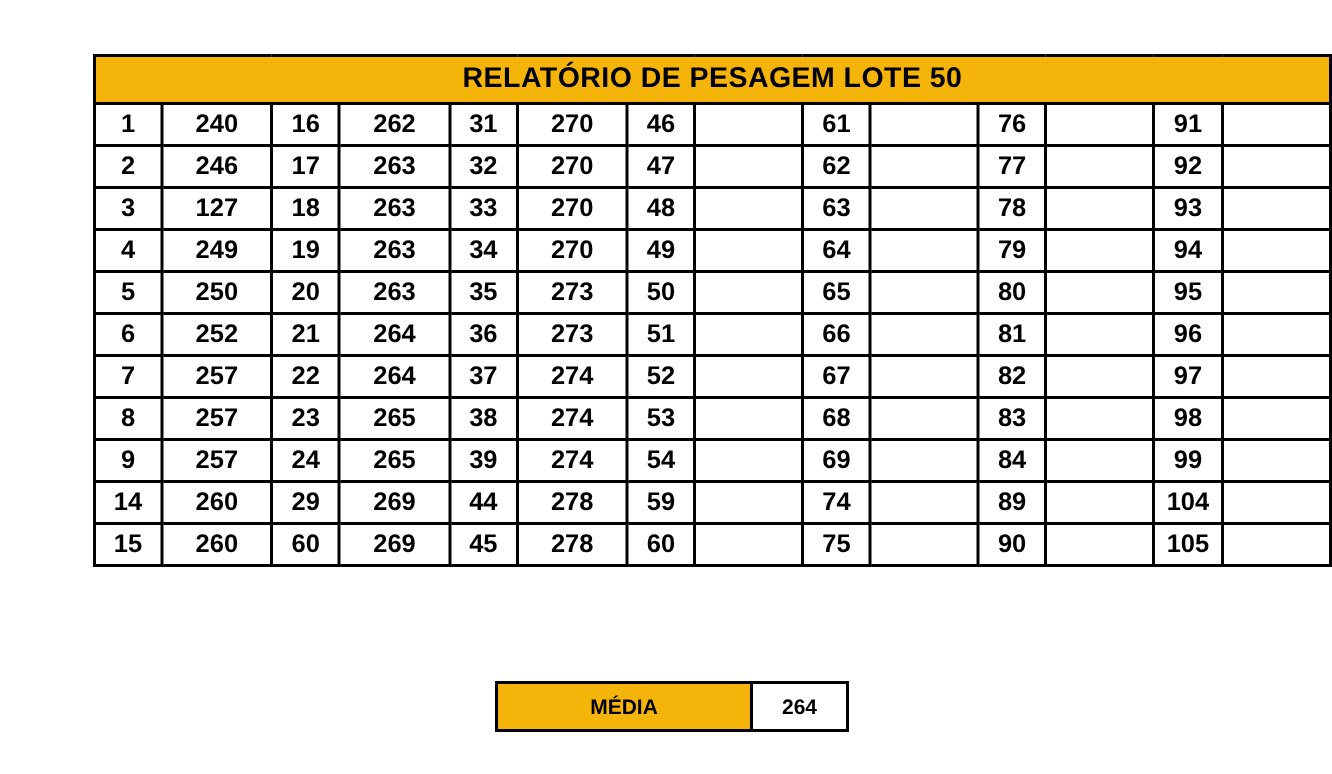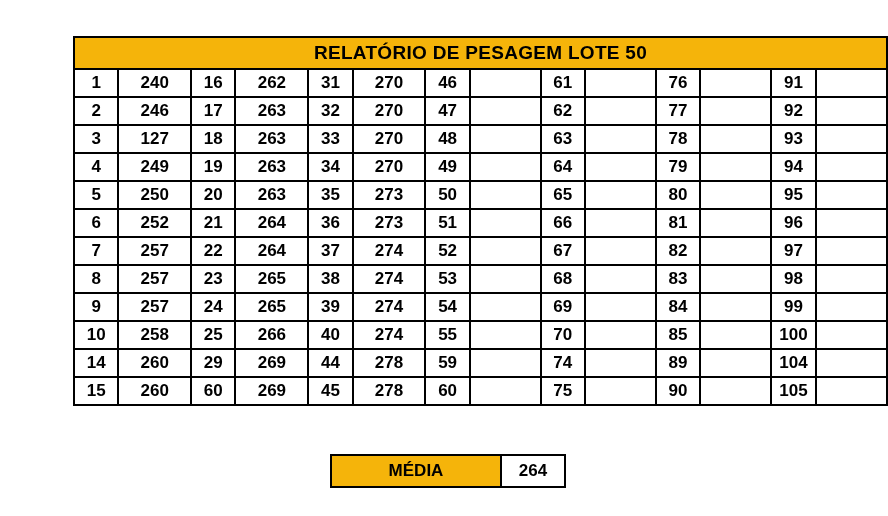--- a/index.html
+++ b/index.html
@@ -46,21 +46,21 @@
     width: 370px;
     text-align: center;
     font-size: 17px;
     font-weight: bold;
     letter-spacing: 7px;
     color: #e9dbcb;
   }
 
   #sheet {
     position: absolute;
-    left: 73px;
+    left: 62px;
     top: 36px;
     z-index: 2;
   }
 
   table.grid {
     border-collapse: collapse;
     table-layout: fixed;
     background: transparent;
   }
   table.grid td {
@@ -97,21 +97,21 @@
     top: 454px;
     z-index: 3;
   }
   #media table {
     border-collapse: collapse;
     table-layout: fixed;
   }
   #media td {
     border: 2px solid #000000;
     height: 28px;
-    font-size: 17px;
+    font-size: 14px;
     font-weight: bold;
     text-align: center;
     color: #000000;
     margin-top: 48px;
   }
   #media td.label {
     background: #f5b40a;
     width: 166px;
   }
   #media td.value {
@@ -285,36 +285,20 @@
           <td class="idx">54</td>
           <td class="val"></td>
           <td class="idx">69</td>
           <td class="val"></td>
           <td class="idx">84</td>
           <td class="val"></td>
           <td class="idx">99</td>
           <td class="val"></td>
         </tr>
         <tr>
-          <td class="idx">10</td>
-          <td class="val">258</td>
-          <td class="idx">25</td>
-          <td class="val">266</td>
-          <td class="idx">40</td>
-          <td class="val">274</td>
-          <td class="idx">55</td>
-          <td class="val"></td>
-          <td class="idx">70</td>
-          <td class="val"></td>
-          <td class="idx">85</td>
-          <td class="val"></td>
-          <td class="idx">100</td>
-          <td class="val"></td>
-        </tr>
-        <tr>
           <td class="idx">14</td>
           <td class="val">260</td>
           <td class="idx">29</td>
           <td class="val">269</td>
           <td class="idx">44</td>
           <td class="val">278</td>
           <td class="idx">59</td>
           <td class="val"></td>
           <td class="idx">74</td>
           <td class="val"></td>

